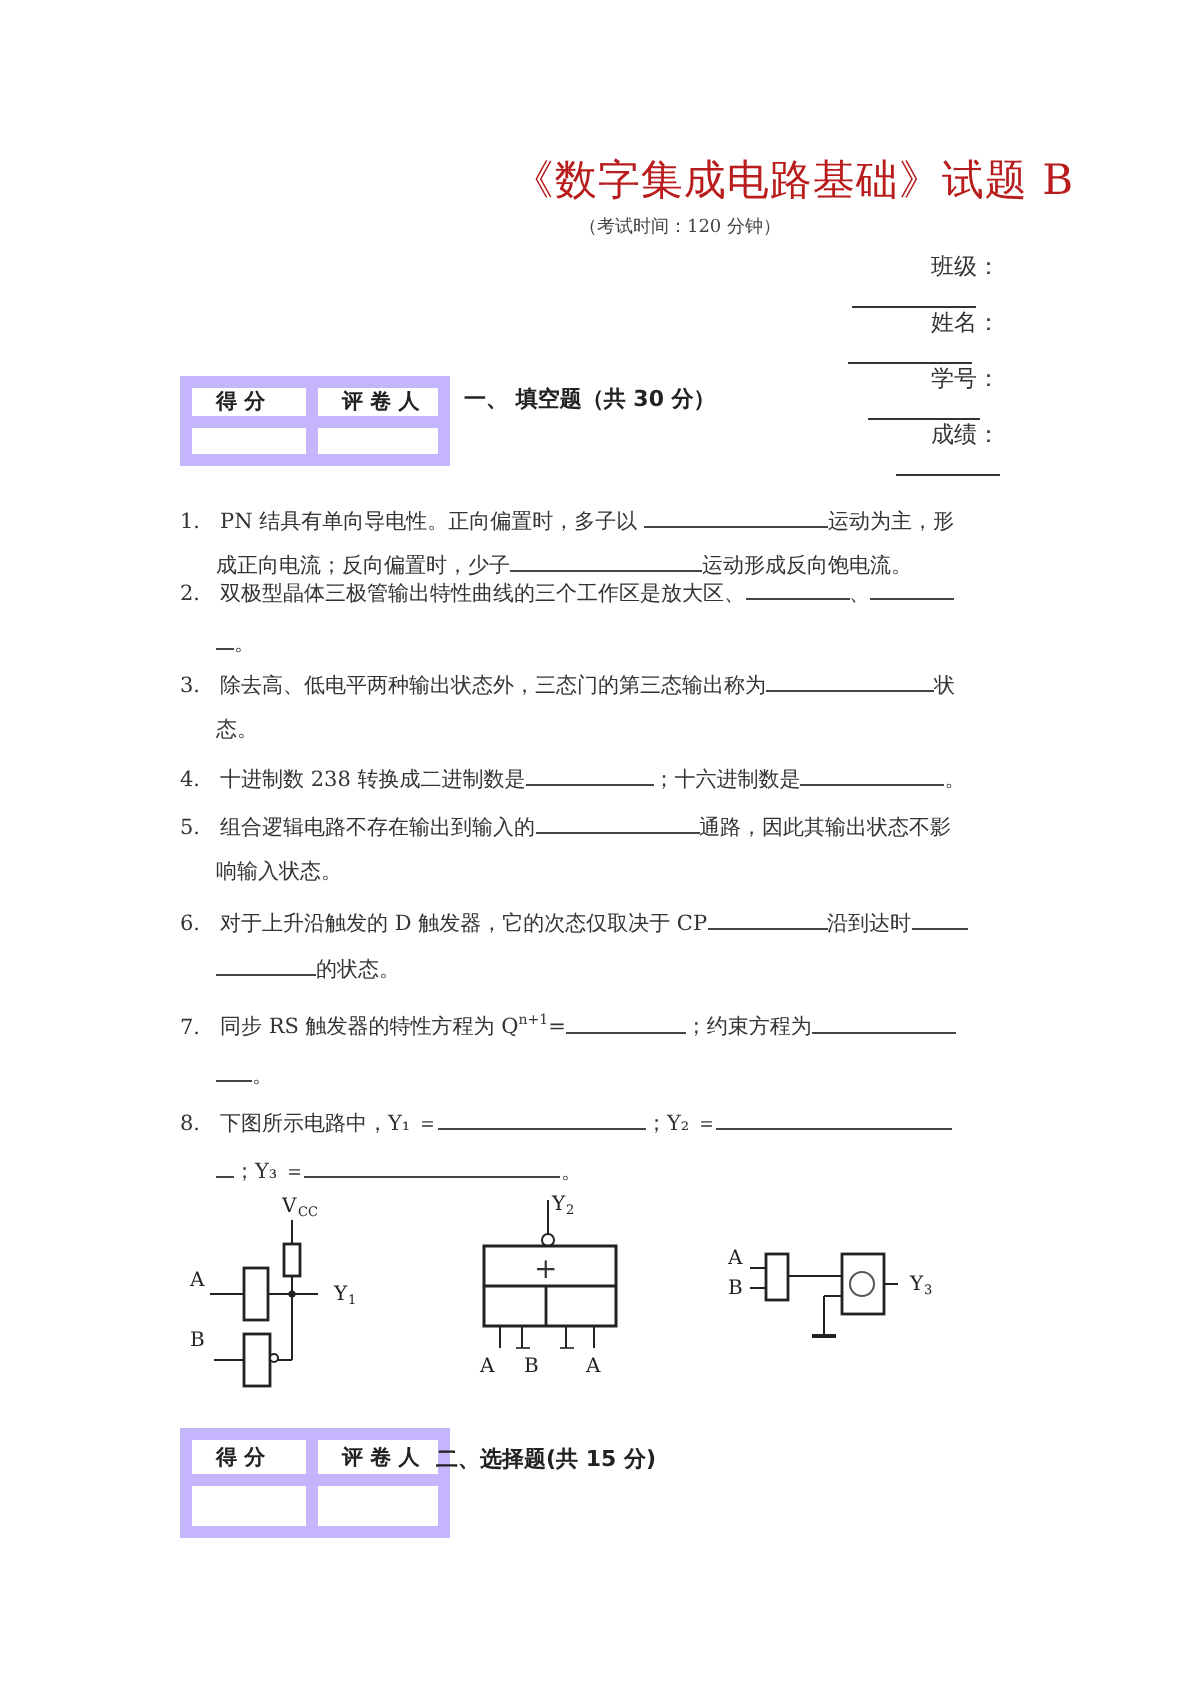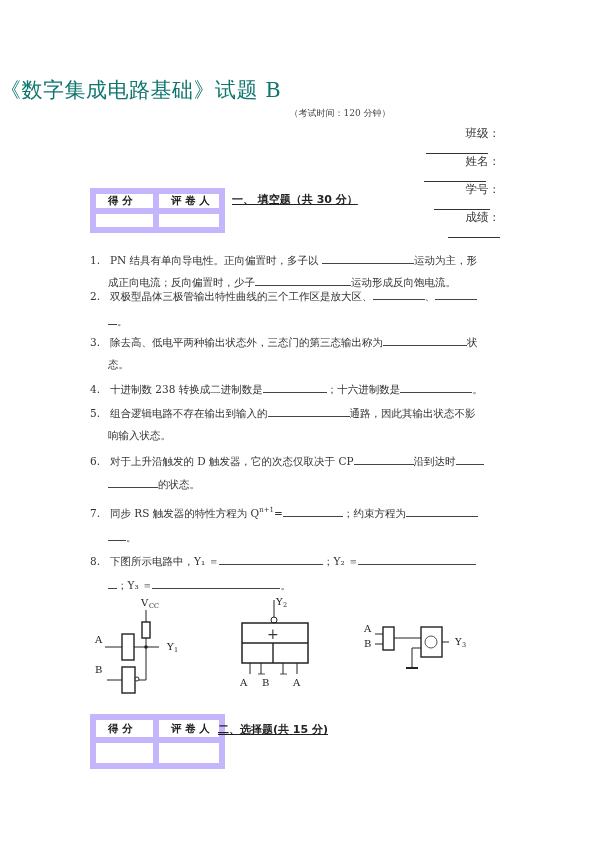--- a/index.html
+++ b/index.html
@@ -1,27 +1,27 @@
 <!DOCTYPE html>
 <html><head>
 <meta charset="utf-8">
 <style>
   html, body { margin:0; padding:0; background:#ffffff; }
   body { width:600px; height:850px; position:relative; overflow:hidden;
          font-family:"DejaVu Serif", "Liberation Serif", serif; color:#222; }
   .abs { position:absolute; }
-  .title { top:76px; left:0; width:537px; text-align:left; font-size:21px; color:#0f766e; letter-spacing:0.5px; }
+  .title { top:76px; left:0; width:537px; text-align:right; font-size:21px; color:#b91c1c; letter-spacing:0.5px; }
   .subtitle { top:107px; left:0; width:600px; text-align:center; font-size:9px; color:#444;margin-left:40px; }
   .info-row { top:126px; left:90px; width:410px; font-size:11.5px; color:#333; display:flex; align-items:flex-end;flex-direction:column; }
   .info-label { white-space:nowrap; }
   .blank { display:inline-block; border-bottom:1px solid #333; height:12px; }
   table.score { border-collapse:collapse; position:absolute; }
   table.score td { border:6px solid #c4b5fd; font-family:"DejaVu Sans", "Liberation Sans", sans-serif;
                    font-weight:bold; font-size:10.5px; color:#222; padding:0 0 0 12px; }
-  .section-title { font-family:"DejaVu Sans", "Liberation Sans", sans-serif; font-weight:bold; font-size:11px; color:#222;text-decoration:underline; }
+  .section-title { font-family:"DejaVu Sans", "Liberation Sans", sans-serif; font-weight:bold; font-size:11px; color:#222; }
   .q { position:absolute; left:90px; width:410px; font-size:10.5px; color:#333; line-height:14px; white-space:nowrap; }
   .qnum { display:inline-block; width:20px; }
   .cont { position:absolute; left:108px; font-size:10.5px; color:#333; white-space:nowrap; }
   .ul { display:inline-block; border-bottom:1px solid #444; height:11px; vertical-align:baseline; }
   sup { font-size:7px; }
   .circ text { font-family:"DejaVu Serif", "Liberation Serif", serif; }
 </style>
 </head>
 <body>
 

